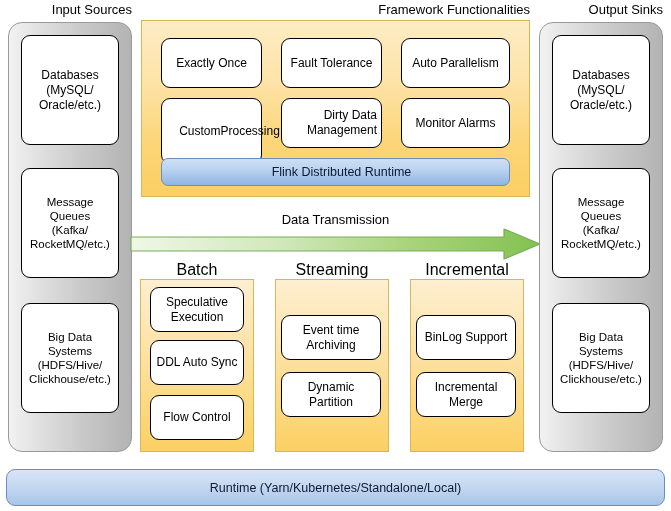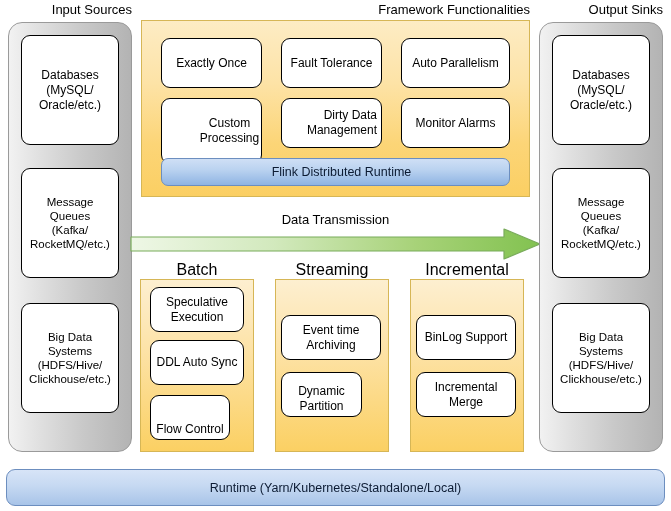--- a/index.html
+++ b/index.html
@@ -132,21 +132,21 @@
 <div class="abs node" style="left:161px; top:38px; width:101px; height:50px;">
   <span>Exactly Once</span>
 </div>
 <div class="abs node" style="left:281px; top:38px; width:101px; height:50px;">
   <span>Fault Tolerance</span>
 </div>
 <div class="abs node" style="left:401px; top:38px; width:109px; height:50px;">
   <span>Auto Parallelism</span>
 </div>
 
-<div class="abs node" style="left:161px; top:98px; width:101px; height:66px; flex-direction:column;padding-left:40px;">
+<div class="abs node" style="left:161px; top:98px; width:101px; height:66px; flex-direction:row;padding-left:40px;">
   <span>Custom</span>
   <span>Processing</span>
 </div>
 <div class="abs node" style="left:281px; top:98px; width:101px; height:50px; flex-direction:column;align-items:flex-end;">
   <span>Dirty Data</span>
   <span>Management</span>
 </div>
 <div class="abs node" style="left:401px; top:98px; width:109px; height:50px;">
   <span>Monitor Alarms</span>
 </div>
@@ -173,31 +173,31 @@
 
 <div class="abs mode-caption" style="left:140px; top:261px; width:114px;">Batch</div>
 <div class="abs mode-col" style="left:140px; top:279px; width:114px; height:173px;"></div>
 <div class="abs node" style="left:150px; top:287px; width:94px; height:45px; flex-direction:column;text-align:center;">
   <span>Speculative</span>
   <span>Execution</span>
 </div>
 <div class="abs node" style="left:150px; top:340px; width:94px; height:45px;">
   <span>DDL Auto Sync</span>
 </div>
-<div class="abs node" style="left:150px; top:395px; width:80px; height:45px;align-items:flex-end;">
+<div class="abs node" style="left:150px; top:395px; width:94px; height:45px;">
   <span>Flow Control</span>
 </div>
 
 <div class="abs mode-caption" style="left:275px; top:261px; width:114px;">Streaming</div>
 <div class="abs mode-col" style="left:275px; top:279px; width:114px; height:173px;"></div>
 <div class="abs node" style="left:281px; top:315px; width:100px; height:45px; flex-direction:column;justify-content:center;">
   <span>Event time</span>
   <span>Archiving</span>
 </div>
-<div class="abs node" style="left:281px; top:372px; width:81px; height:45px;align-items:flex-end;">
+<div class="abs node" style="left:281px; top:372px; width:100px; height:45px;">
   <span>Dynamic Partition</span>
 </div>
 
 <div class="abs mode-caption" style="left:410px; top:261px; width:114px;">Incremental</div>
 <div class="abs mode-col" style="left:410px; top:279px; width:114px; height:173px;"></div>
 <div class="abs node" style="left:416px; top:315px; width:100px; height:45px;">
   <span>BinLog Support</span>
 </div>
 <div class="abs node" style="left:416px; top:372px; width:100px; height:45px; flex-direction:column;">
   <span>Incremental</span>

